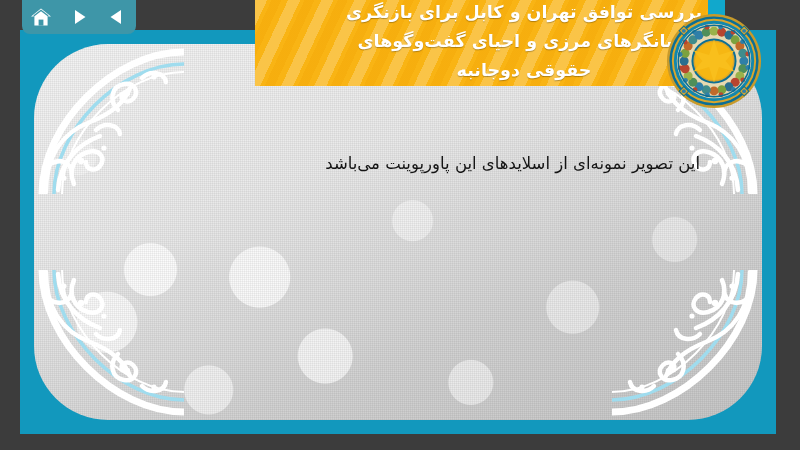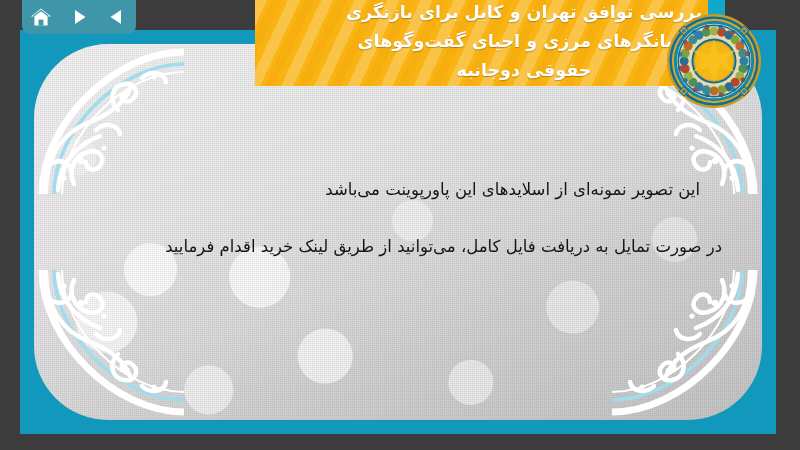--- a/index.html
+++ b/index.html
@@ -180,21 +180,20 @@
     direction: rtl;
     text-align: center;
     color: #141414;
     font-size: 16.5px;
     line-height: 31px;
     z-index: 25;
   }
   #body-text .ln {
     display: block;
     white-space: nowrap;
-    margin-top: 26px;
   }
   #body-text .ln.l1 { text-align: right; padding-right: 22px; }
   #body-text .ln.l2 { text-align: right; padding-right: 8px; }
   #body-text .ln.l3 { text-align: right; padding-right: 0px; }
 </style>
 </head>
 <body>
 
 <div id="stage">
 
@@ -317,21 +316,20 @@
             <circle cx="93" cy="49" r="3.2"></circle>
             <circle cx="70" cy="104" r="2.6"></circle>
             <circle cx="120" cy="33" r="2.6"></circle>
             <circle cx="30" cy="134" r="2.6"></circle>
           </g>
         </svg>
       </div>
 
       <div id="body-text">
         <span class="ln l1">این تصویر نمونه‌ای از اسلایدهای این پاورپوینت می‌باشد</span>
-        <span class="ln l3">در صورت تمایل به دریافت فایل کامل، می‌توانید از طریق لینک خرید اقدام فرمایید</span>
       </div>
     </div>
   </div>
 
   <div id="title-banner">
     <div id="banner-tab"></div>
     <div id="banner-body">
       <div id="banner-clip"></div>
     </div>
     <div id="title-text">بررسی توافق تهران و کابل برای بازنگری نشانگرهای مرزی و احیای گفت‌وگوهای حقوقی دوجانبه</div>

